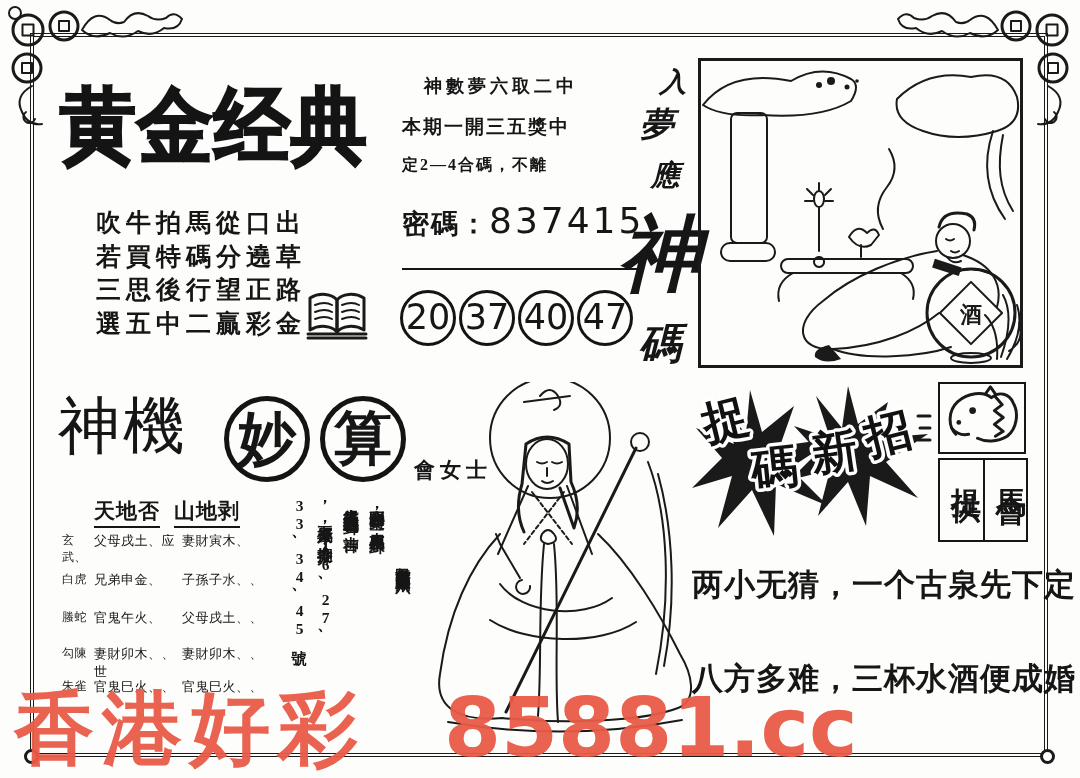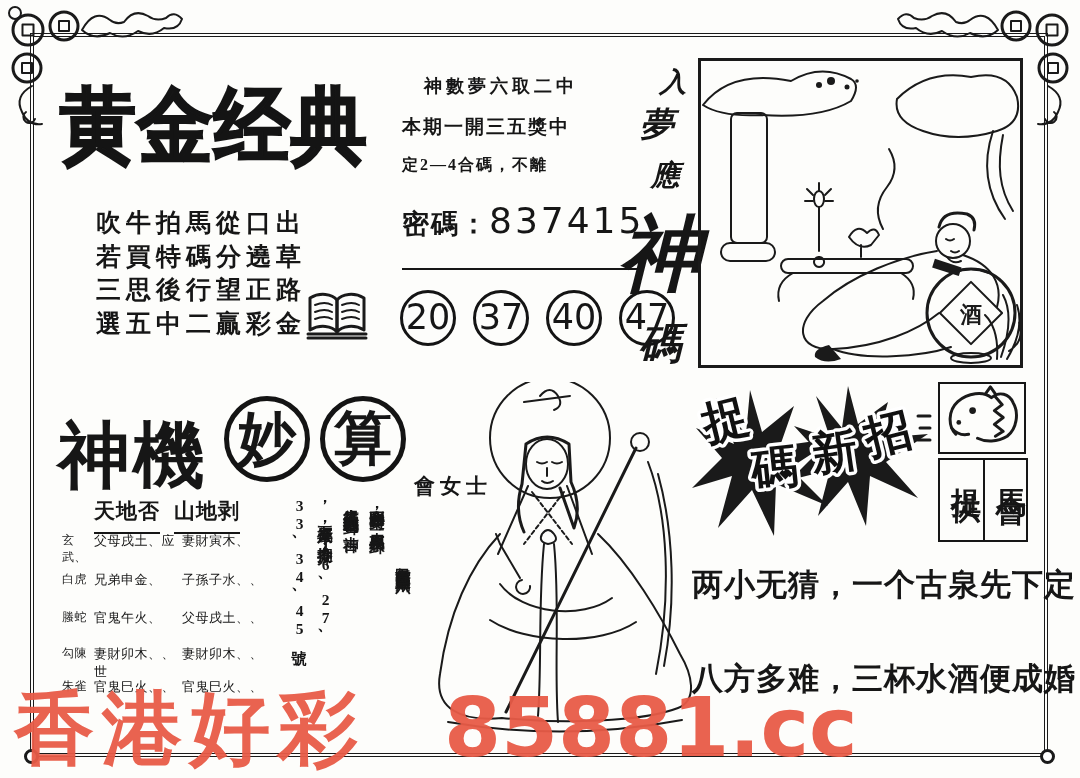--- a/index.html
+++ b/index.html
@@ -25,49 +25,49 @@
 
   
   .tips{left:402px;top:74px;width:240px;font-weight:700;}
   .tips .t1{font-size:18px;letter-spacing:4px;margin-left:22px;}
   .tips .t2{font-size:19px;letter-spacing:2px;margin-top:16px;}
   .tips .t3{font-size:16px;letter-spacing:2px;margin-top:15px;}
   .pw{left:402px;top:200px;display:flex;align-items:baseline;}
   .pw .lbl{font-size:27px;font-weight:900;letter-spacing:2px;}
   .pw .num{font-size:36px;font-family:"DejaVu Sans",sans-serif;letter-spacing:3px;}
   .rule{left:402px;top:268px;width:238px;height:2px;background:#161616;}
-  .balls{left:400px;top:290px;display:flex;gap:17px;}
+  .balls{left:400px;top:290px;display:flex;gap:3px;}
   .ball{width:56px;height:56px;border:3px solid #141414;border-radius:50%;box-sizing:border-box;
         font-family:"DejaVu Sans",sans-serif;font-size:35px;line-height:49px;text-align:center;}
 
   
   .side-title{left:620px;top:64px;width:80px;display:flex;flex-direction:column;align-items:center;
               font-weight:700;font-style:italic;}
   .side-title .c0{font-size:27px;margin-left:26px;}
   .side-title .c1{font-size:34px;margin-top:2px;margin-left:-6px;}
   .side-title .c2{font-size:29px;margin-top:8px;margin-left:10px;}
   .side-title .c3{font-size:82px;margin-top:4px;font-weight:900;}
   .side-title .c4{font-size:42px;margin-top:6px;}
 
   
   .scene-box{left:698px;top:58px;width:325px;height:310px;border:3px solid #1a1a1a;box-sizing:border-box;}
 
   
-  .script-title{left:58px;top:408px;font-size:72px;font-weight:700;letter-spacing:3px;
+  .script-title{left:58px;top:384px;font-size:62px;font-weight:400;letter-spacing:3px;
                 font-family:"Liberation Serif",serif;}
   .circle-char{width:86px;height:86px;border:5px solid #141414;border-radius:50%;box-sizing:border-box;
                text-align:center;font-size:58px;line-height:76px;font-weight:900;}
   .cc1{left:224px;top:396px;}
   .cc2{left:320px;top:396px;}
-  .byline{left:414px;top:472px;font-size:21px;font-weight:900;letter-spacing:5px;
+  .byline{left:414px;top:456px;font-size:21px;font-weight:900;letter-spacing:5px;
           font-family:"Liberation Sans",sans-serif;}
 
   
   .hx-head{font-size:21px;font-weight:900;font-family:"Liberation Sans",sans-serif;
-           border-bottom:2.5px solid #161616;padding-bottom:7px;letter-spacing:1px;}
+           border-bottom:2.5px solid #161616;padding-bottom:1px;letter-spacing:1px;}
   .hh1{left:94px;top:497px;}
   .hh2{left:174px;top:497px;}
   .hx-row{display:grid;grid-template-columns:32px 88px auto;font-size:13px;letter-spacing:0.5px;}
   .hx-row .sp{font-size:12px;color:#252525;}
   .r0{left:62px;top:532px;} .r1{left:62px;top:571px;} .r2{left:62px;top:609px;}
   .r3{left:62px;top:645px;} .r4{left:62px;top:678px;}
 
   
   .analysis{left:286px;top:497px;height:252px;writing-mode:vertical-rl;text-orientation:upright;
             font-size:15.5px;letter-spacing:1px;line-height:26px;font-weight:700;}

